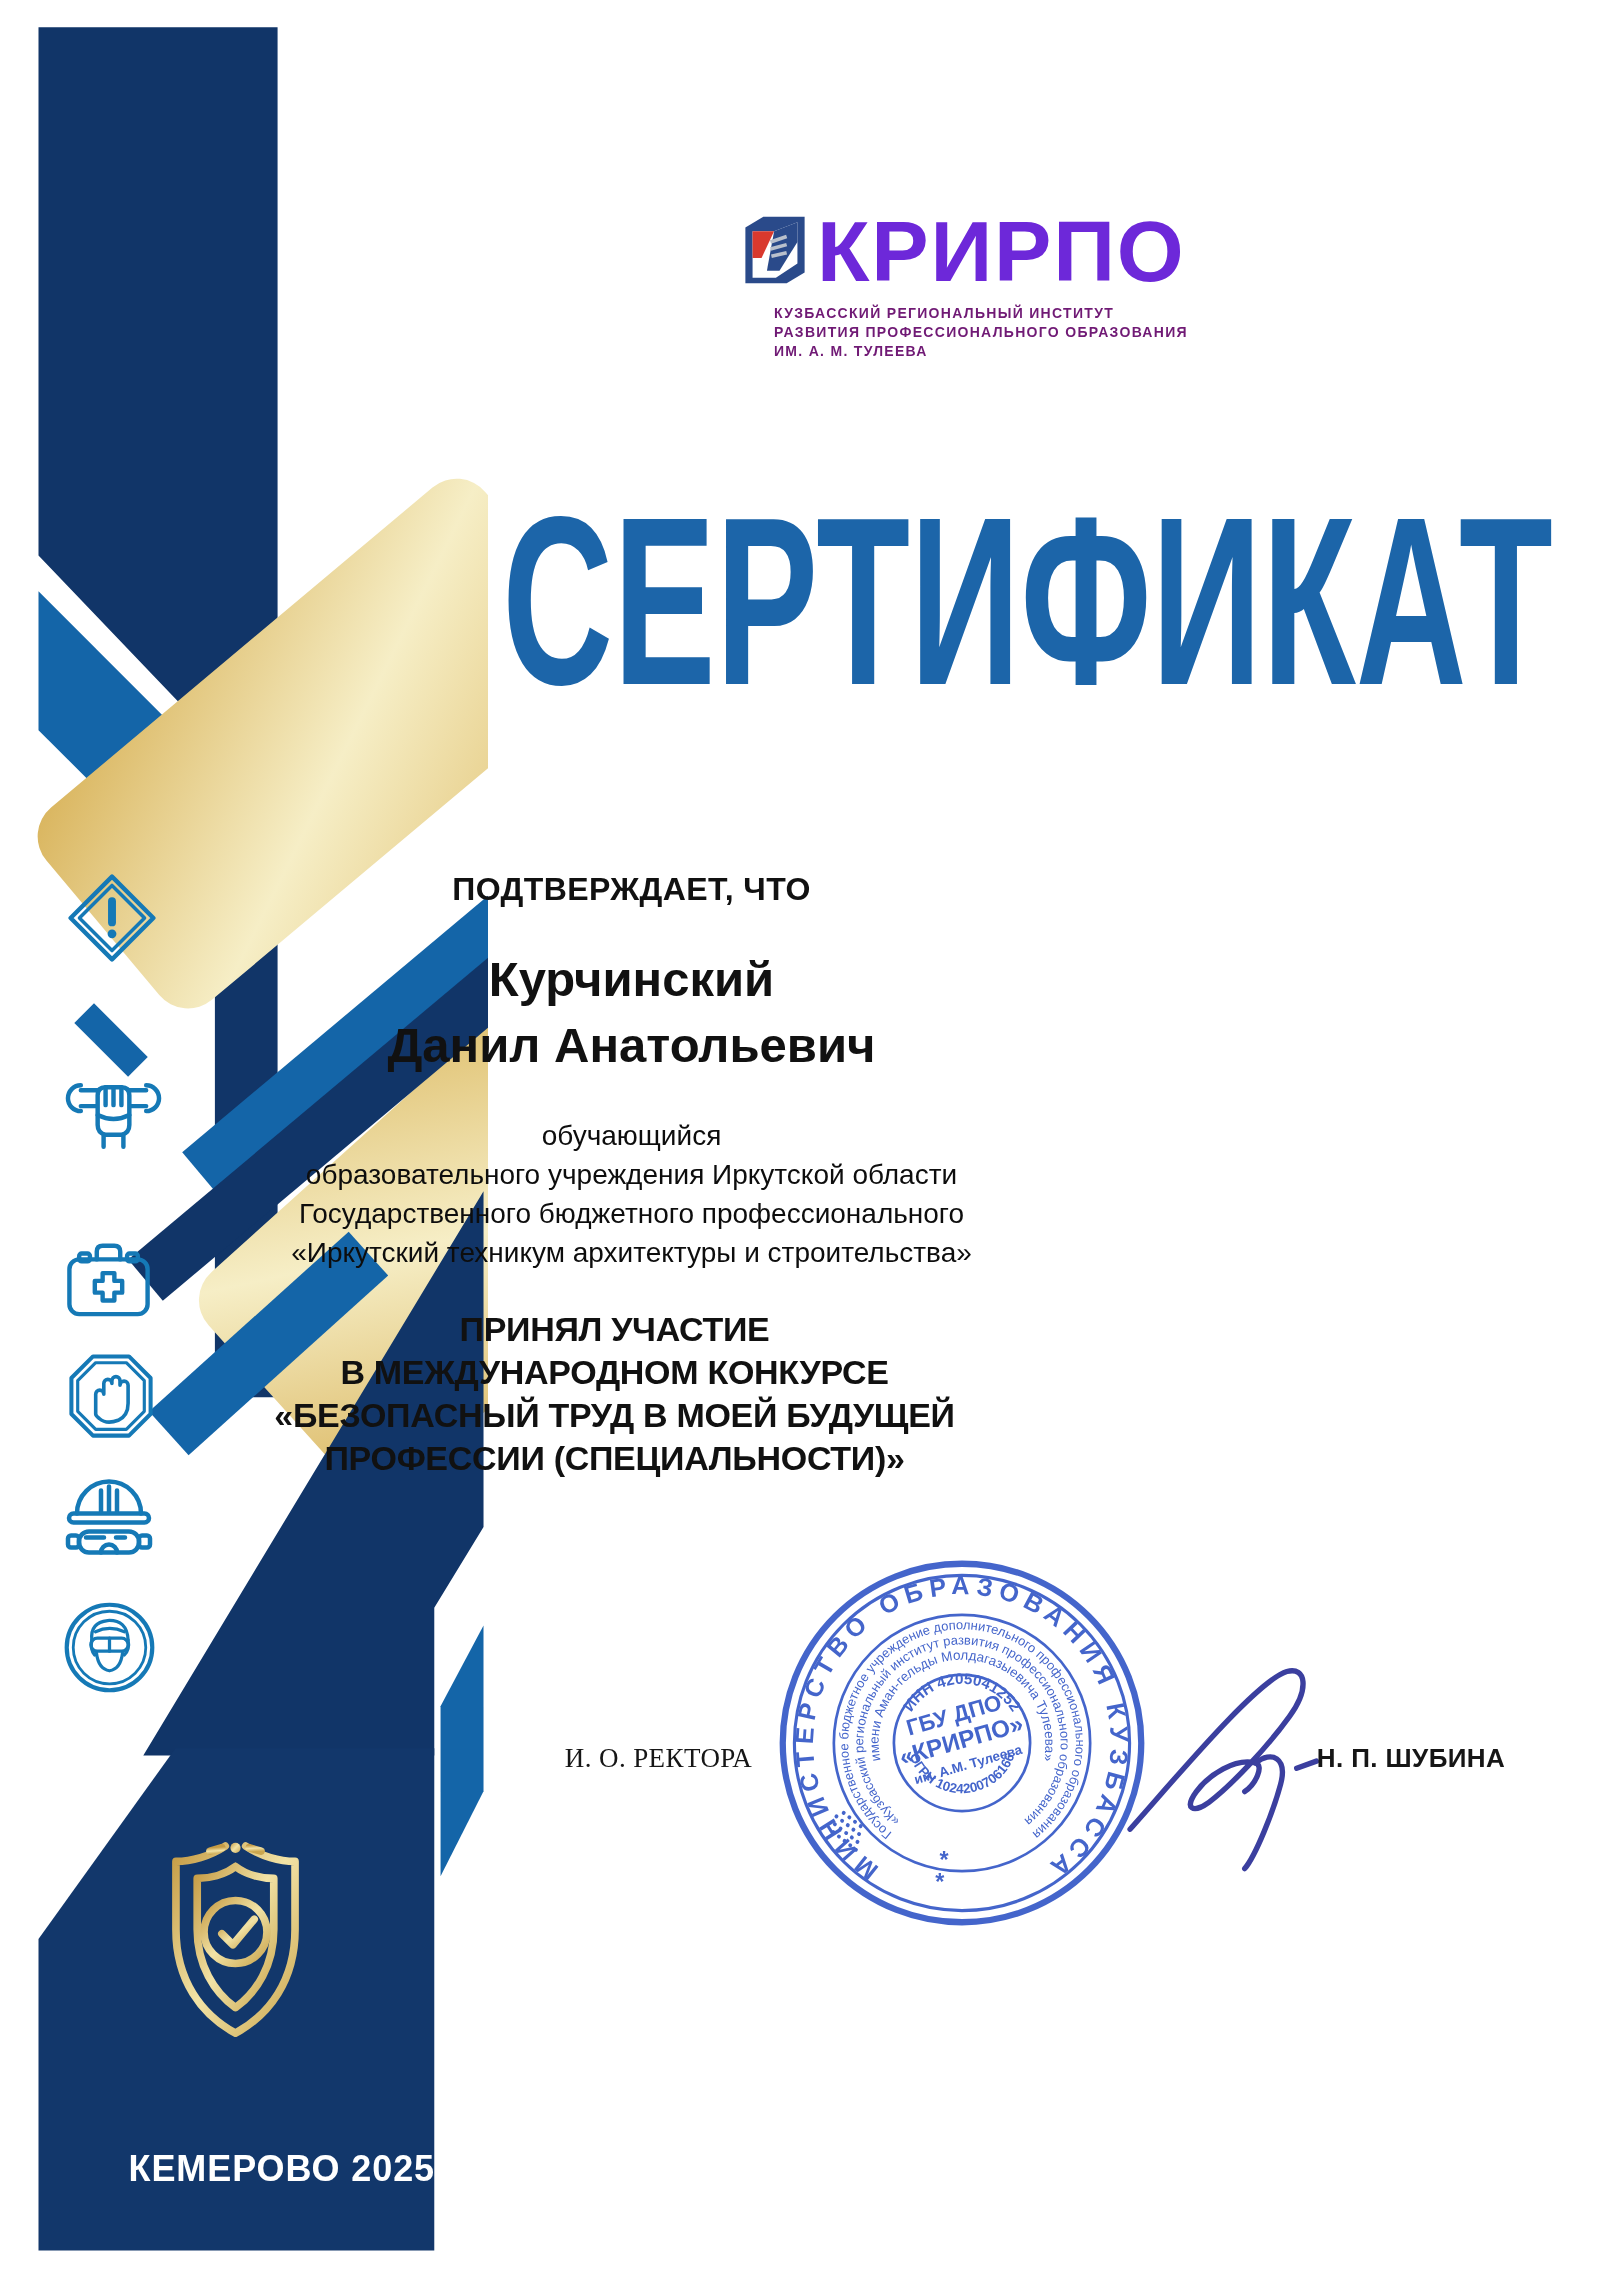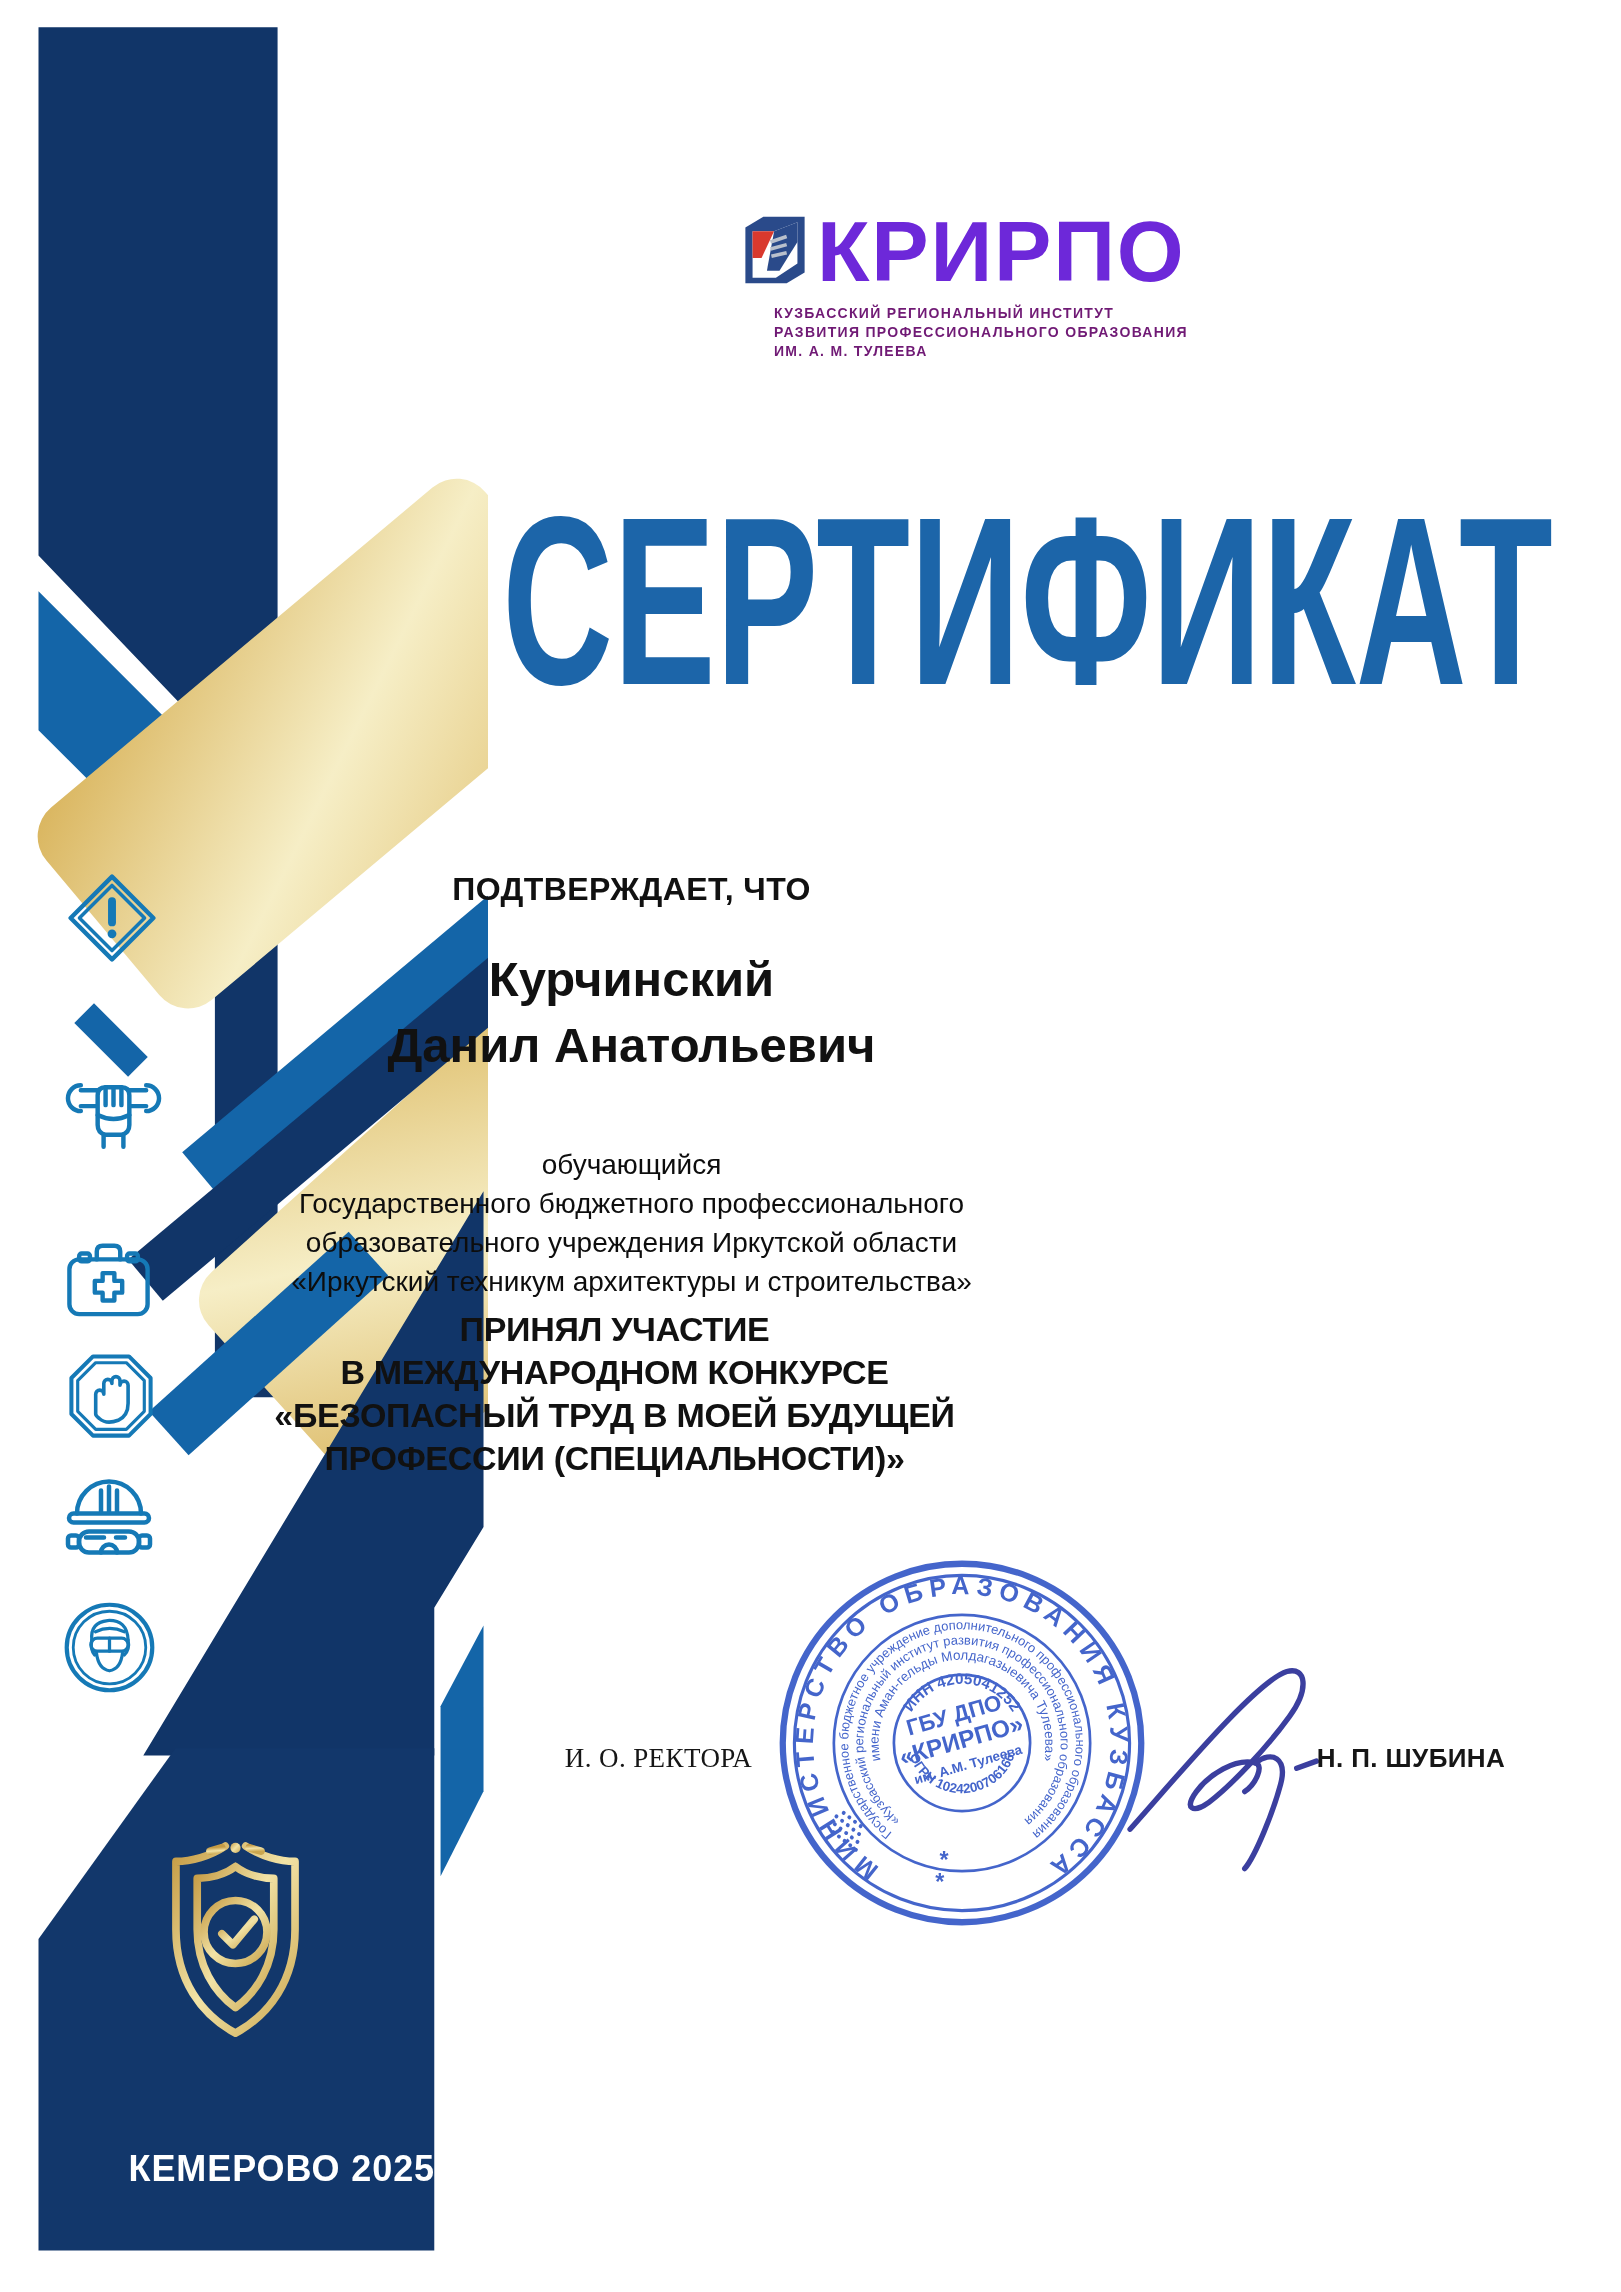--- a/index.html
+++ b/index.html
@@ -31,21 +31,21 @@
   .confirm{
     position:absolute;left:215px;top:871px;width:833px;text-align:center;
     font-size:32px;font-weight:bold;letter-spacing:0.4px;
   }
   .name1{position:absolute;left:215px;top:951px;width:833px;text-align:center;
     font-size:49px;font-weight:bold;}
   .name2{position:absolute;left:215px;top:1017px;width:833px;text-align:center;
     font-size:49px;font-weight:bold;}
   .descr{
     position:absolute;left:215px;top:1116px;width:833px;text-align:center;
-    font-size:28px;line-height:39px;color:#0d0d0d;margin-top:29px;
+    font-size:28px;line-height:39px;color:#0d0d0d;
   }
   .partic{
     position:absolute;left:198px;top:1308px;width:833px;text-align:center;
     font-size:34px;font-weight:bold;line-height:43px;letter-spacing:-0.3px;
   }
   
   .position-label{
     position:absolute;left:502px;top:1743px;width:313px;text-align:center;
     font-size:27px;letter-spacing:0.4px;color:#161616;font-family:Liberation Serif, serif;
   }
@@ -186,22 +186,22 @@
 
 <div class="cert-title">СЕРТИФИКАТ</div>
 
 <div class="confirm">ПОДТВЕРЖДАЕТ, ЧТО</div>
 
 <div class="name1">Курчинский</div>
 <div class="name2">Данил Анатольевич</div>
 
 <div class="descr">
   <div>обучающийся</div>
+  <div>образовательного учреждения Иркутской области</div>
   <div>Государственного бюджетного профессионального</div>
-  <div>образовательного учреждения Иркутской области</div>
   <div>«Иркутский техникум архитектуры и строительства»</div>
 </div>
 
 <div class="partic">
   <div>ПРИНЯЛ УЧАСТИЕ</div>
   <div>В МЕЖДУНАРОДНОМ КОНКУРСЕ</div>
   <div>«БЕЗОПАСНЫЙ ТРУД В МОЕЙ БУДУЩЕЙ</div>
   <div>ПРОФЕССИИ (СПЕЦИАЛЬНОСТИ)»</div>
 </div>
 

